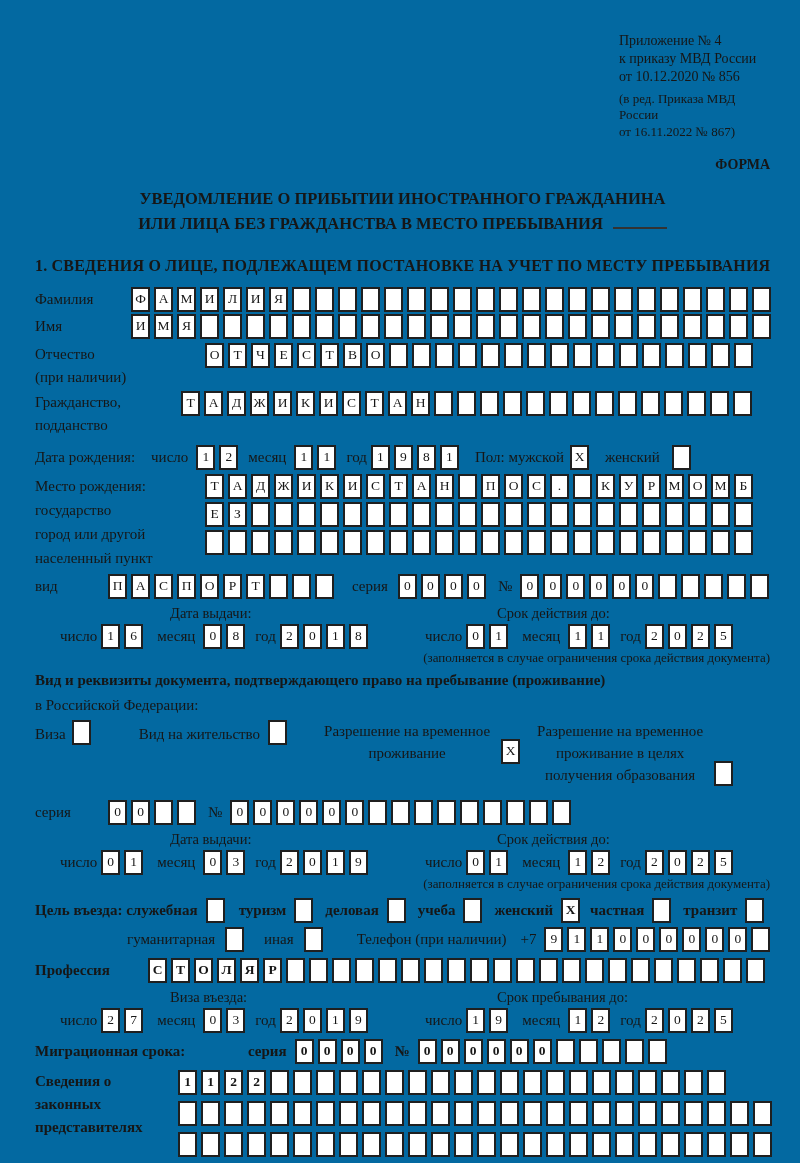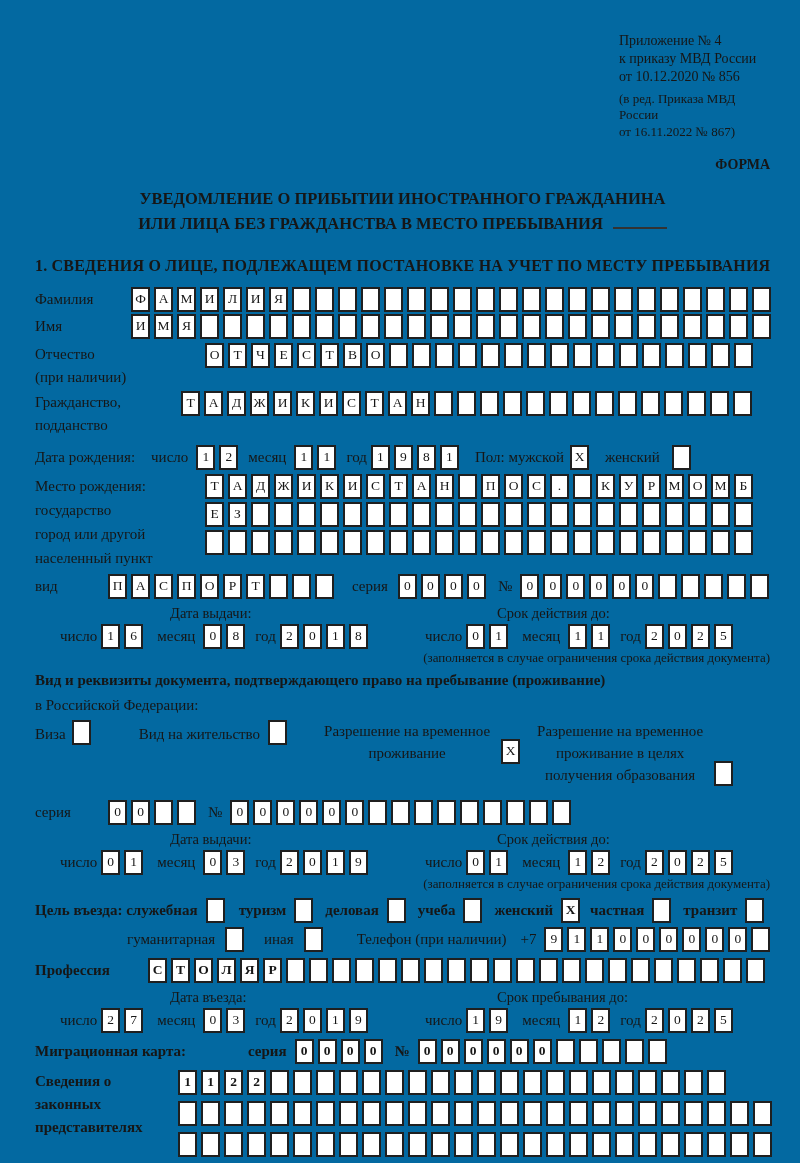--- a/index.html
+++ b/index.html
@@ -607,21 +607,21 @@
         <span class="cell"></span>
         <span class="cell"></span>
         <span class="cell"></span>
         <span class="cell"></span>
         <span class="cell"></span>
       </span>
   </div>
 
   <div class="two-col">
     <div class="col-left">
-      <div class="date-title">Дата въезда:</div>
+      <div class="date-title">Виза въезда:</div>
       <div class="dategrp">
         <span class="dlabel">число</span>
         <span class="cellrow ml4">
             <span class="cell">2</span>
             <span class="cell">7</span>
           </span>
         <span class="dlabel ml10">месяц</span>
         <span class="cellrow ml8">
             <span class="cell">0</span>
             <span class="cell">3</span>
@@ -653,21 +653,21 @@
             <span class="cell">2</span>
             <span class="cell">0</span>
             <span class="cell">2</span>
             <span class="cell">5</span>
           </span>
       </div>
     </div>
   </div>
 
   <div class="frow mt6">
-    <span class="flabel w213">Миграционная карта:</span>
+    <span class="flabel w213">Миграционная срока:</span>
     <span class="dlabel">серия</span>
     <span class="cellrow ml8">
         <span class="cell">0</span>
         <span class="cell">0</span>
         <span class="cell">0</span>
         <span class="cell">0</span>
       </span>
     <span class="dlabel ml8">№</span>
     <span class="cellrow ml8">
         <span class="cell">0</span>

